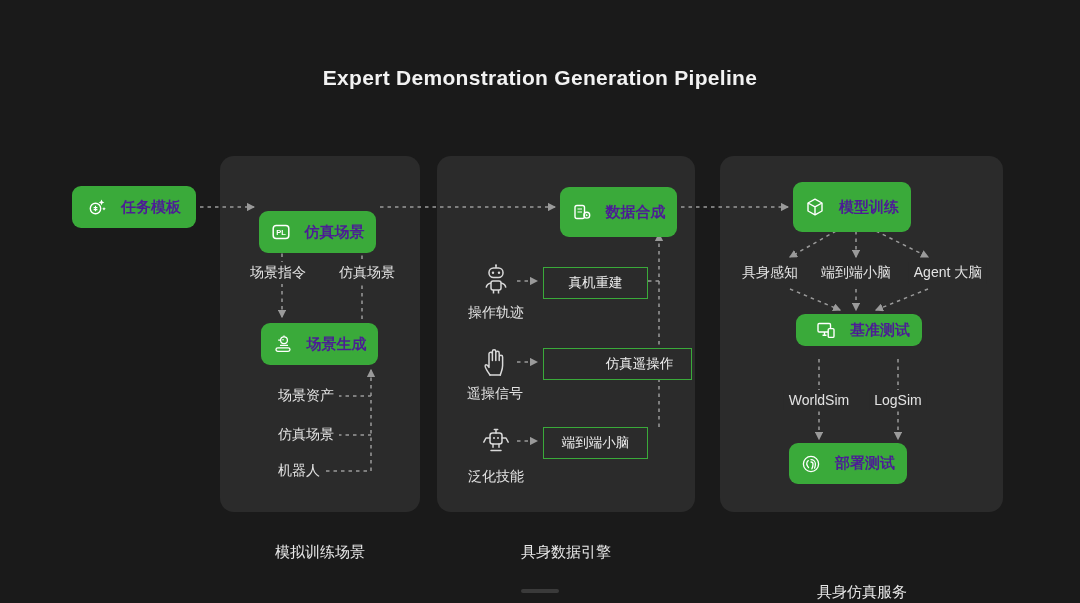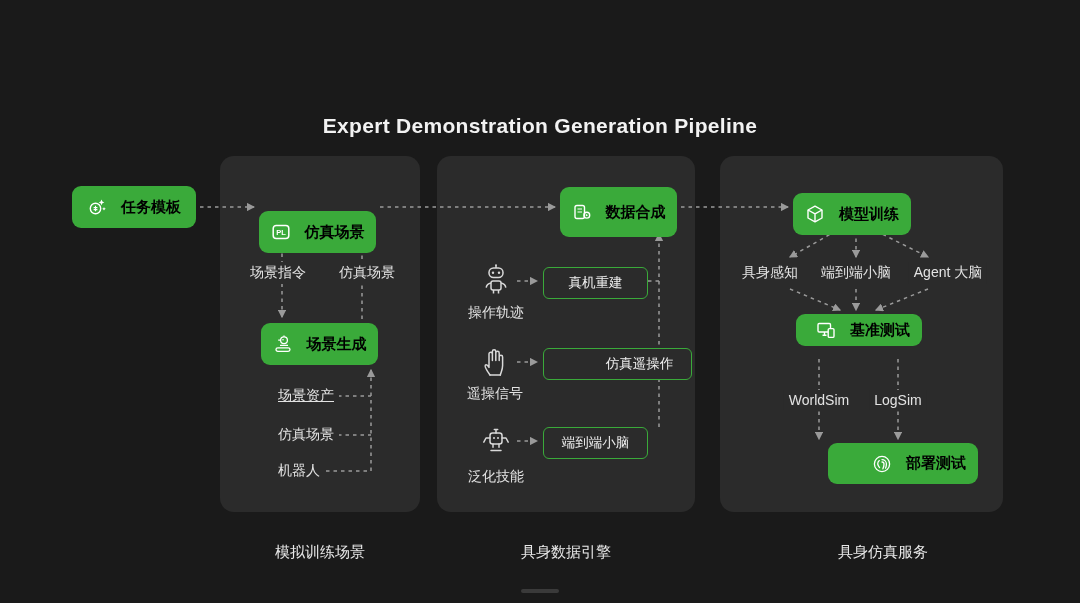--- a/index.html
+++ b/index.html
@@ -1,26 +1,26 @@
 <!DOCTYPE html>
 <html><head>
 <meta charset="utf-8">
 <style>
   html,body{margin:0;padding:0;background:#111;}
   .canvas{position:relative;width:1080px;height:603px;background:#1a1a1a;overflow:hidden;
           font-family:"Liberation Sans","DejaVu Sans",sans-serif;}
   .title{position:absolute;left:0;top:66px;width:100%;text-align:center;color:#f2f2f2;
-         font-size:21px;font-weight:600;letter-spacing:.3px;z-index:3;margin-top:48px;}
+         font-size:21px;font-weight:600;letter-spacing:.3px;z-index:3;}
   .panel{position:absolute;background:#2b2b2b;border-radius:14px;z-index:0;}
   svg.connectors{position:absolute;left:0;top:0;width:1080px;height:603px;z-index:1;}
   .gbtn{position:absolute;display:flex;align-items:center;justify-content:center;gap:14px;
-        background:#3aaa3a;border-radius:9px;color:#000000;font-size:15px;font-weight:600;z-index:2;}
+        background:#3aaa3a;border-radius:9px;color:#4c1d95;font-size:15px;font-weight:600;z-index:2;}
   .gbtn svg{display:block;flex:0 0 auto;}
   .obox{position:absolute;display:flex;align-items:center;justify-content:center;
-        border:1.5px solid #3aaa3a;border-radius:6px;color:#f0f0f0;font-size:13.5px;
+        border:1.5px solid #3aaa3a;border-radius:0;color:#f0f0f0;font-size:13.5px;
         background:#2b2b2b;z-index:2;}
   .lbl{position:absolute;color:#e3e3e3;font-size:14px;white-space:nowrap;background:#2b2b2b;
        padding:2px 5px;transform:translate(-50%,-50%);text-align:right;z-index:2;}
   .icon-col{position:absolute;transform:translate(-50%,-50%);z-index:2;line-height:0;}
   .caption{position:absolute;top:543px;color:#e8e8e8;font-size:15px;transform:translateX(-50%);
            white-space:nowrap;z-index:2;}
   .scrollhint{position:absolute;left:521px;top:589px;width:38px;height:4px;border-radius:2px;
               background:#3a3a3a;z-index:2;}
 </style>
 </head>
@@ -102,21 +102,21 @@
       <svg width="20" height="20" viewBox="0 0 20 20" fill="none" stroke="#fff" stroke-width="1.3">
         <circle cx="11" cy="6.2" r="3.4"></circle>
         <circle cx="10" cy="5.8" r="0.8" fill="#fff" stroke="none"></circle>
         <path d="M11 2.8 V1.4 M7.6 6.2 H5.2 M7 11.3 h8"></path>
         <rect x="3" y="13.8" width="14" height="3.6" rx="1.8"></rect>
       </svg>
     </span>
     <span>场景生成</span>
   </div>
 
-  <div class="lbl" style="left:306px;top:396px;text-decoration:underline;">场景资产</div>
+  <div class="lbl" style="left:306px;top:396px;">场景资产</div>
   <div class="lbl" style="left:306px;top:435px;">仿真场景</div>
   <div class="lbl" style="left:299px;top:471px;">机器人</div>
 
   <div class="gbtn" style="left:560px;top:187px;width:117px;height:50px;">
     <span>
       <svg width="20" height="20" viewBox="0 0 20 20" fill="none" stroke="#fff" stroke-width="1.4">
         <rect x="3" y="3.5" width="9.5" height="13" rx="2"></rect>
         <path d="M5.5 7 h4.5 M5.5 10 h4.5" stroke-width="1.2"></path>
         <circle cx="14.8" cy="13.2" r="2.9"></circle>
         <path d="M14 12.1 l2.1 1.1 -2.1 1.1 z" fill="#fff" stroke="none"></path>
@@ -152,21 +152,21 @@
     <svg width="34" height="36" viewBox="0 0 34 36" fill="none" stroke="#d9d9d9" stroke-width="1.5" stroke-linecap="round" stroke-linejoin="round">
       <rect x="11" y="10" width="12" height="11" rx="2.5"></rect>
       <path d="M17 10 V6.5 M15.3 6.5 h3.4 M11 15 H7 l-2.2 4.2 M23 15 h4 l2.2 4.2 M14 21 v3.2 M20 21 v3.2 M12 27.5 h10"></path>
       <circle cx="15" cy="15" r="1" fill="#d9d9d9" stroke="none"></circle>
       <circle cx="19" cy="15" r="1" fill="#d9d9d9" stroke="none"></circle>
     </svg>
   </div>
   <div class="lbl" style="left:496px;top:477px;background:transparent;">泛化技能</div>
   <div class="obox" style="left:543px;top:427px;width:103px;height:30px;">端到端小脑</div>
 
-  <div class="gbtn" style="left:793px;top:193px;width:118px;height:42px;">
+  <div class="gbtn" style="left:793px;top:182px;width:118px;height:50px;">
     <span>
       <svg width="20" height="20" viewBox="0 0 20 20" fill="none" stroke="#fff" stroke-width="1.4" stroke-linejoin="round">
         <path d="M10 2.2 L17 6 V14 L10 17.8 L3 14 V6 Z"></path>
         <path d="M3 6 L10 9.8 L17 6 M10 9.8 V17.8"></path>
       </svg>
     </span>
     <span>模型训练</span>
   </div>
 
   <div class="lbl" style="left:770px;top:273px;">具身感知</div>
@@ -180,30 +180,30 @@
         <path d="M6.5 15.3 h4 M8.5 12 v3.3"></path>
         <rect x="12.2" y="8.6" width="5.8" height="8.8" rx="1.2" fill="#3aaa3a"></rect>
       </svg>
     </span>
     <span>基准测试</span>
   </div>
 
   <div class="lbl" style="left:819px;top:400px;">WorldSim</div>
   <div class="lbl" style="left:898px;top:400px;">LogSim</div>
 
-  <div class="gbtn" style="left:828px;top:443px;width:118px;height:41px;padding-left:32px;">
+  <div class="gbtn" style="left:789px;top:443px;width:118px;height:41px;">
     <span>
       <svg width="20" height="20" viewBox="0 0 20 20" fill="none" stroke="#fff" stroke-width="1.3" stroke-linecap="round">
         <circle cx="10" cy="10" r="7.6"></circle>
         <path d="M10 5.6 a4.4 4.4 0 0 1 4.4 4.4 c0 1.6 -0.3 3 -0.8 4.2"></path>
         <path d="M10 8 a2 2 0 0 1 2 2 c0 1.8 -0.4 3.4 -1.1 4.8"></path>
         <path d="M7.6 13.6 a7.6 7.6 0 0 1 -1.9 -3.6 4.3 4.3 0 0 1 1.6 -3.4"></path>
       </svg>
     </span>
     <span>部署测试</span>
   </div>
 
   <div class="caption" style="left:320px;">模拟训练场景</div>
   <div class="caption" style="left:566px;">具身数据引擎</div>
-  <div class="caption" style="left:883px;">具身仿真服务</div>
+  <div class="caption" style="left:862px;margin-top:40px;">具身仿真服务</div>
 
   <div class="scrollhint"></div>
 </div>
 
 </body></html>

